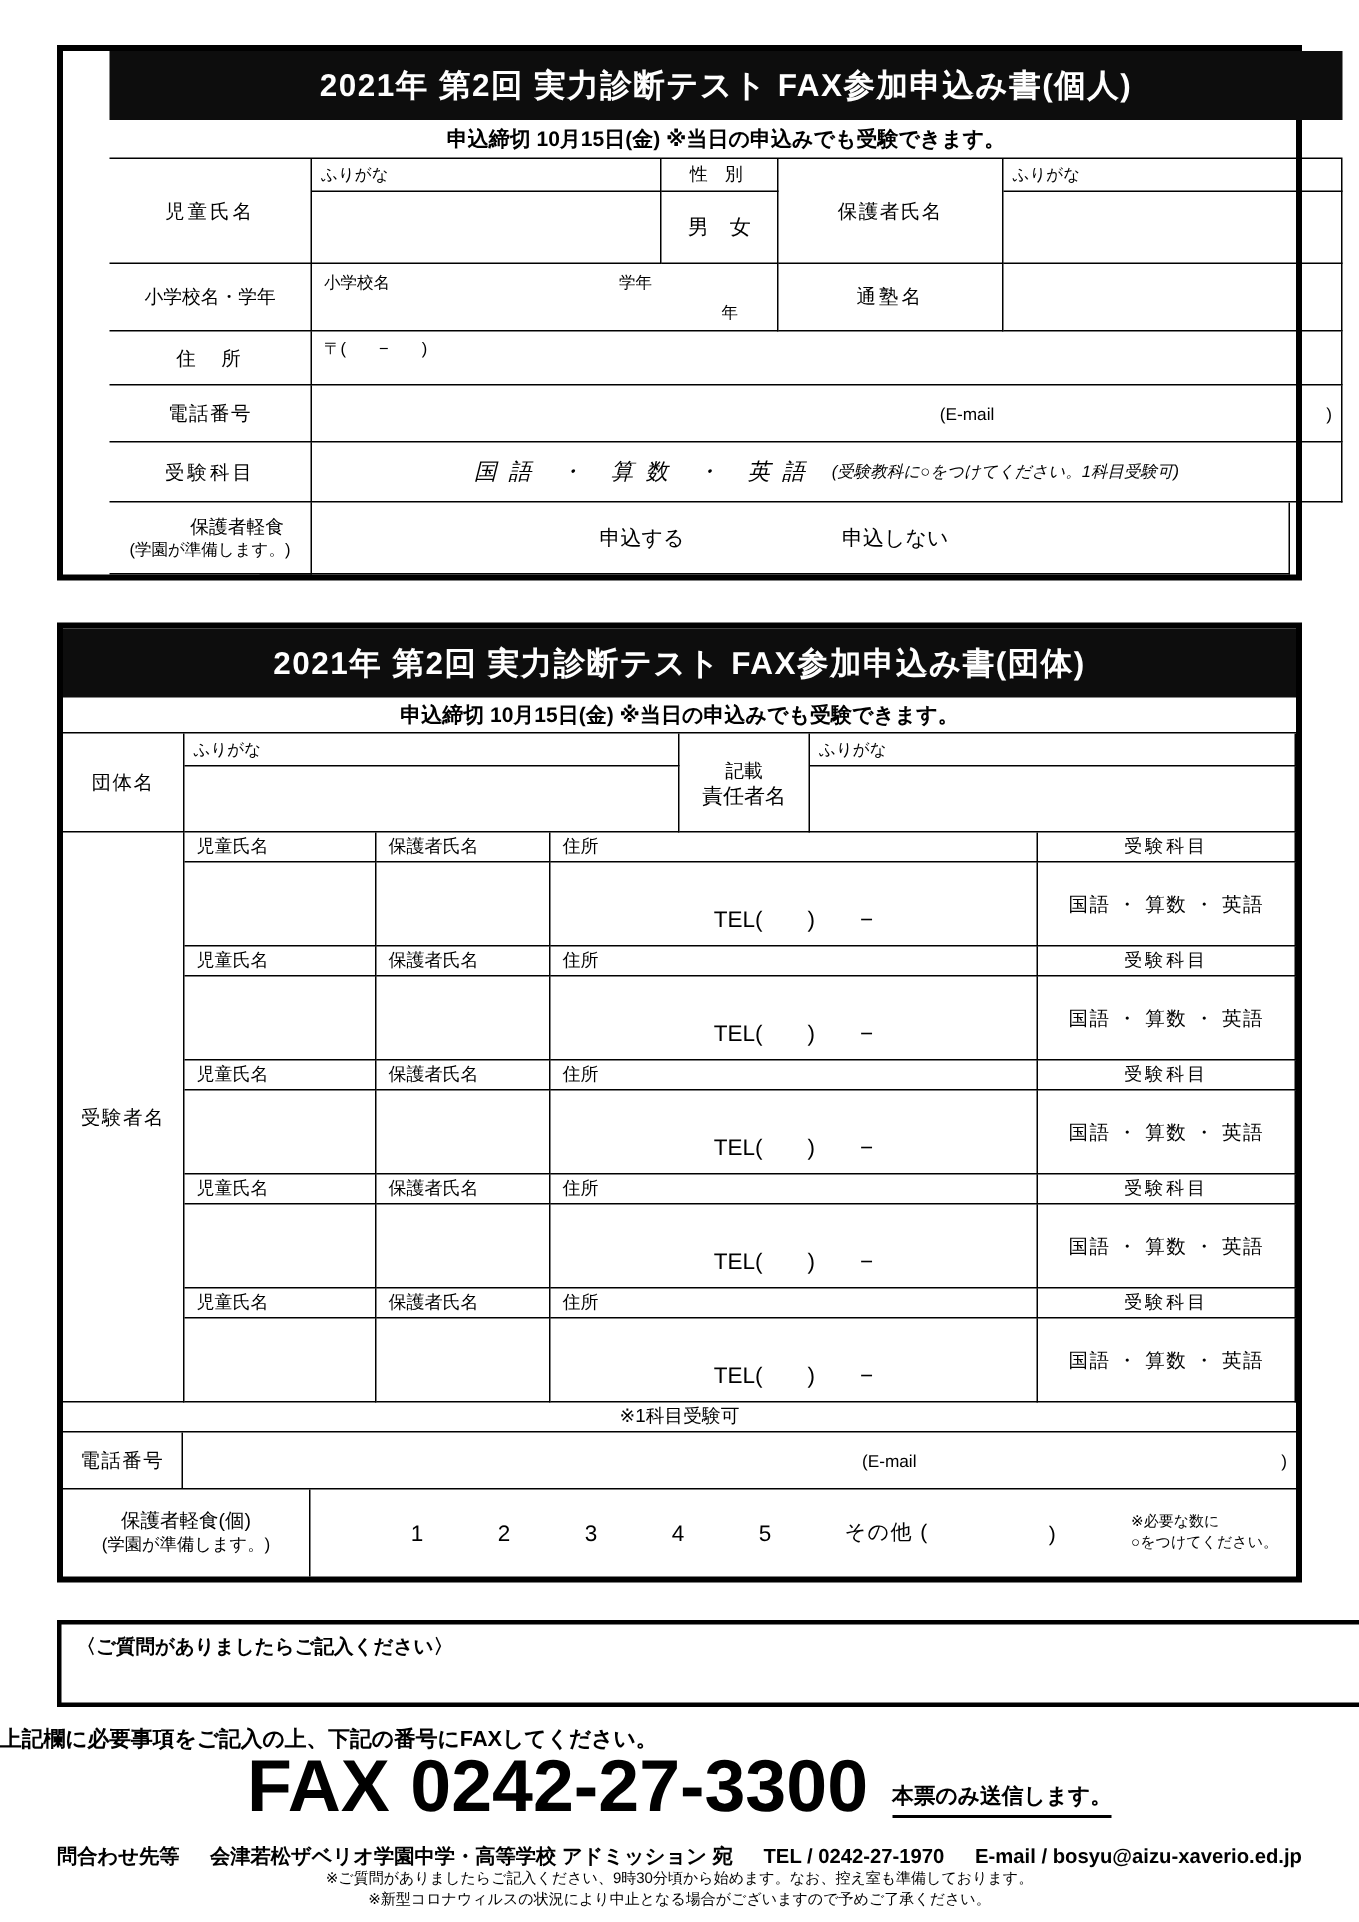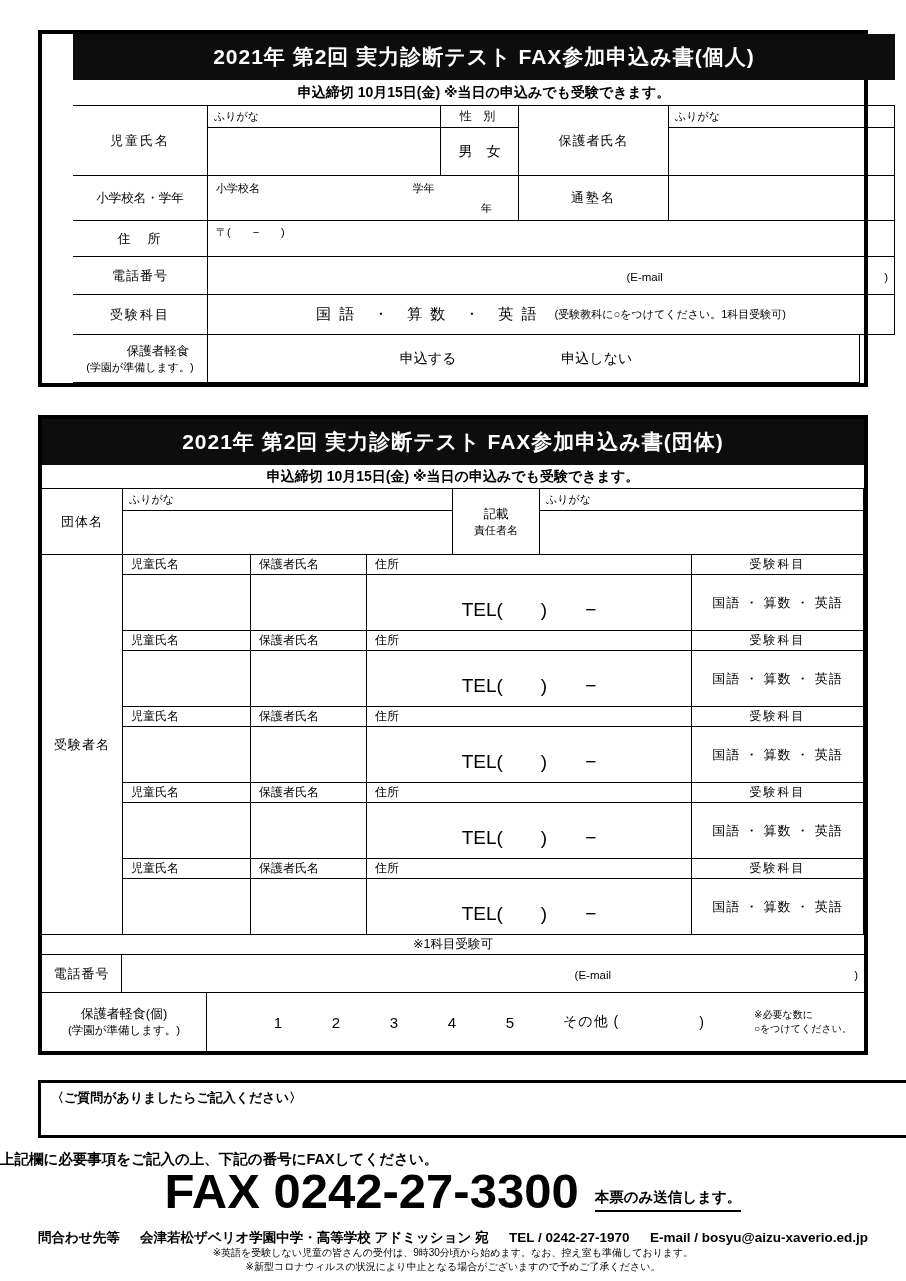--- a/index.html
+++ b/index.html
@@ -34,21 +34,21 @@
   
   .t2 { top:415px; }
   .t2-org { display:grid; grid-template-columns:81px 330px 87px 324px; grid-template-rows:22px 44px; }
   .t2-exam { display:flex; }
   .exam-label { width:81px; border-right:1.5px solid #000; border-bottom:1.5px solid #000; box-sizing:border-box; display:flex; align-items:center; justify-content:center; font-size:13px; letter-spacing:1px; }
   .exam-blocks { flex:1; min-width:0; }
   .bhead, .bdata { display:grid; grid-template-columns:128px 116px 325px 1fr; }
   .bhead .c { height:20px; font-size:12px; display:flex; align-items:center; padding-left:8px; }
   .bhead .c.hd-center { justify-content:center; padding-left:0; letter-spacing:2px; }
   .bdata .c { height:56px; }
-  .tel-cell { display:flex; align-items:flex-end; justify-content:center; padding-bottom:7px; font-size:19px; }
+  .tel-cell { display:flex; align-items:flex-end; justify-content:center; padding-bottom:7px; font-size:15px; }
   .bsubj { display:flex; align-items:center; justify-content:center; font-size:13px; letter-spacing:1px; }
   .t2-one { height:20px; border-bottom:1.5px solid #000; box-sizing:border-box; display:flex; align-items:center; justify-content:center; font-size:12.5px; }
   .t2-phone { display:flex; height:38px; border-bottom:1.5px solid #000; box-sizing:border-box; }
   .t2-phone .plabel { width:80px; border-right:1.5px solid #000; box-sizing:border-box; display:flex; align-items:center; justify-content:center; font-size:13px; letter-spacing:1px; }
   .t2-phone .pcontent { flex:1; position:relative; }
   .t2-meal { display:flex; height:58px; }
   .t2-meal .mlabel { width:165px; border-right:1.5px solid #000; box-sizing:border-box; }
   .t2-meal .mcontent { flex:1; display:flex; align-items:center; padding:0 10px 0 42px; }
   .meal-num { width:58px; text-align:center; font-size:15px; }
   .meal-other { font-size:14px; letter-spacing:1px; margin-left:24px; }
@@ -102,21 +102,21 @@
       <span class="postal">〒(　　−　　)</span>
     </div>
 
     <div class="c center lbl" style="grid-column:1; grid-row:7; letter-spacing:1px;">電話番号</div>
     <div class="c" style="grid-column:2/6; grid-row:7;">
       <span class="email-open">(E-mail</span>
       <span class="email-close">)</span>
     </div>
 
     <div class="c center lbl" style="grid-column:1; grid-row:8;">受験科目</div>
-    <div class="c subj-row" style="grid-column:2/6; grid-row:8;">
+    <div class="c subj-row" style="grid-column:2/6; grid-row:8;font-style:italic;">
       <span class="subj-opts">国 語　・　算 数　・　英 語</span>
       <span class="subj-note">(受験教科に○をつけてください。1科目受験可)</span>
     </div>
 
     <div class="c two-line" style="grid-column:1; grid-row:9;">
       <span style="font-size:12.5px;margin-left:36px;">保護者軽食</span>
       <span style="font-size:11px;">(学園が準備します。)</span>
     </div>
     <div class="c meal-opts" style="grid-column:2/6; grid-row:9;">
       <span>申込する</span>
@@ -128,21 +128,21 @@
     <div class="blackbar" style="height:46px;">2021年 第2回 実力診断テスト FAX参加申込み書(団体)</div>
     <div class="deadline" style="height:24px;">申込締切 10月15日(金) ※当日の申込みでも受験できます。</div>
 
     <div class="t2-org">
       <div class="c center lbl" style="grid-column:1; grid-row:1/3; letter-spacing:1px;">団体名</div>
       <div class="c" style="grid-column:2; grid-row:1;">
           <span class="furi">ふりがな</span>
         </div>
       <div class="c two-line" style="grid-column:3; grid-row:1/3;">
         <span style="font-size:12.5px;">記載</span>
-        <span style="font-size:11px;">責任者名</span>
+        <span style="font-size:14px;">責任者名</span>
       </div>
       <div class="c" style="grid-column:4; grid-row:1;">
           <span class="furi">ふりがな</span>
         </div>
       <div class="c" style="grid-column:2; grid-row:2;"></div>
       <div class="c" style="grid-column:4; grid-row:2;"></div>
     </div>
 
     <div class="t2-exam">
       <div class="exam-label">受験者名</div>
@@ -269,17 +269,17 @@
   </div>
 
   <div class="contact">
     <span>問合わせ先等</span>
     <span>会津若松ザベリオ学園中学・高等学校 アドミッション 宛</span>
     <span>TEL / 0242-27-1970</span>
     <span>E-mail / bosyu@aizu-xaverio.ed.jp</span>
   </div>
 
   <div class="notes">
-    <span style="display:block;">※英語を受験しない児童の皆さんの受付は、9時30分頃から始めます。なお、控え室も準備しております。</span>
+    <span style="display:block;">※ご質問がありましたらご記入ください、9時30分頃から始めます。なお、控え室も準備しております。</span>
     <span style="display:block;">※新型コロナウィルスの状況により中止となる場合がございますので予めご了承ください。</span>
   </div>
 
 </div>
 
 </body></html>

